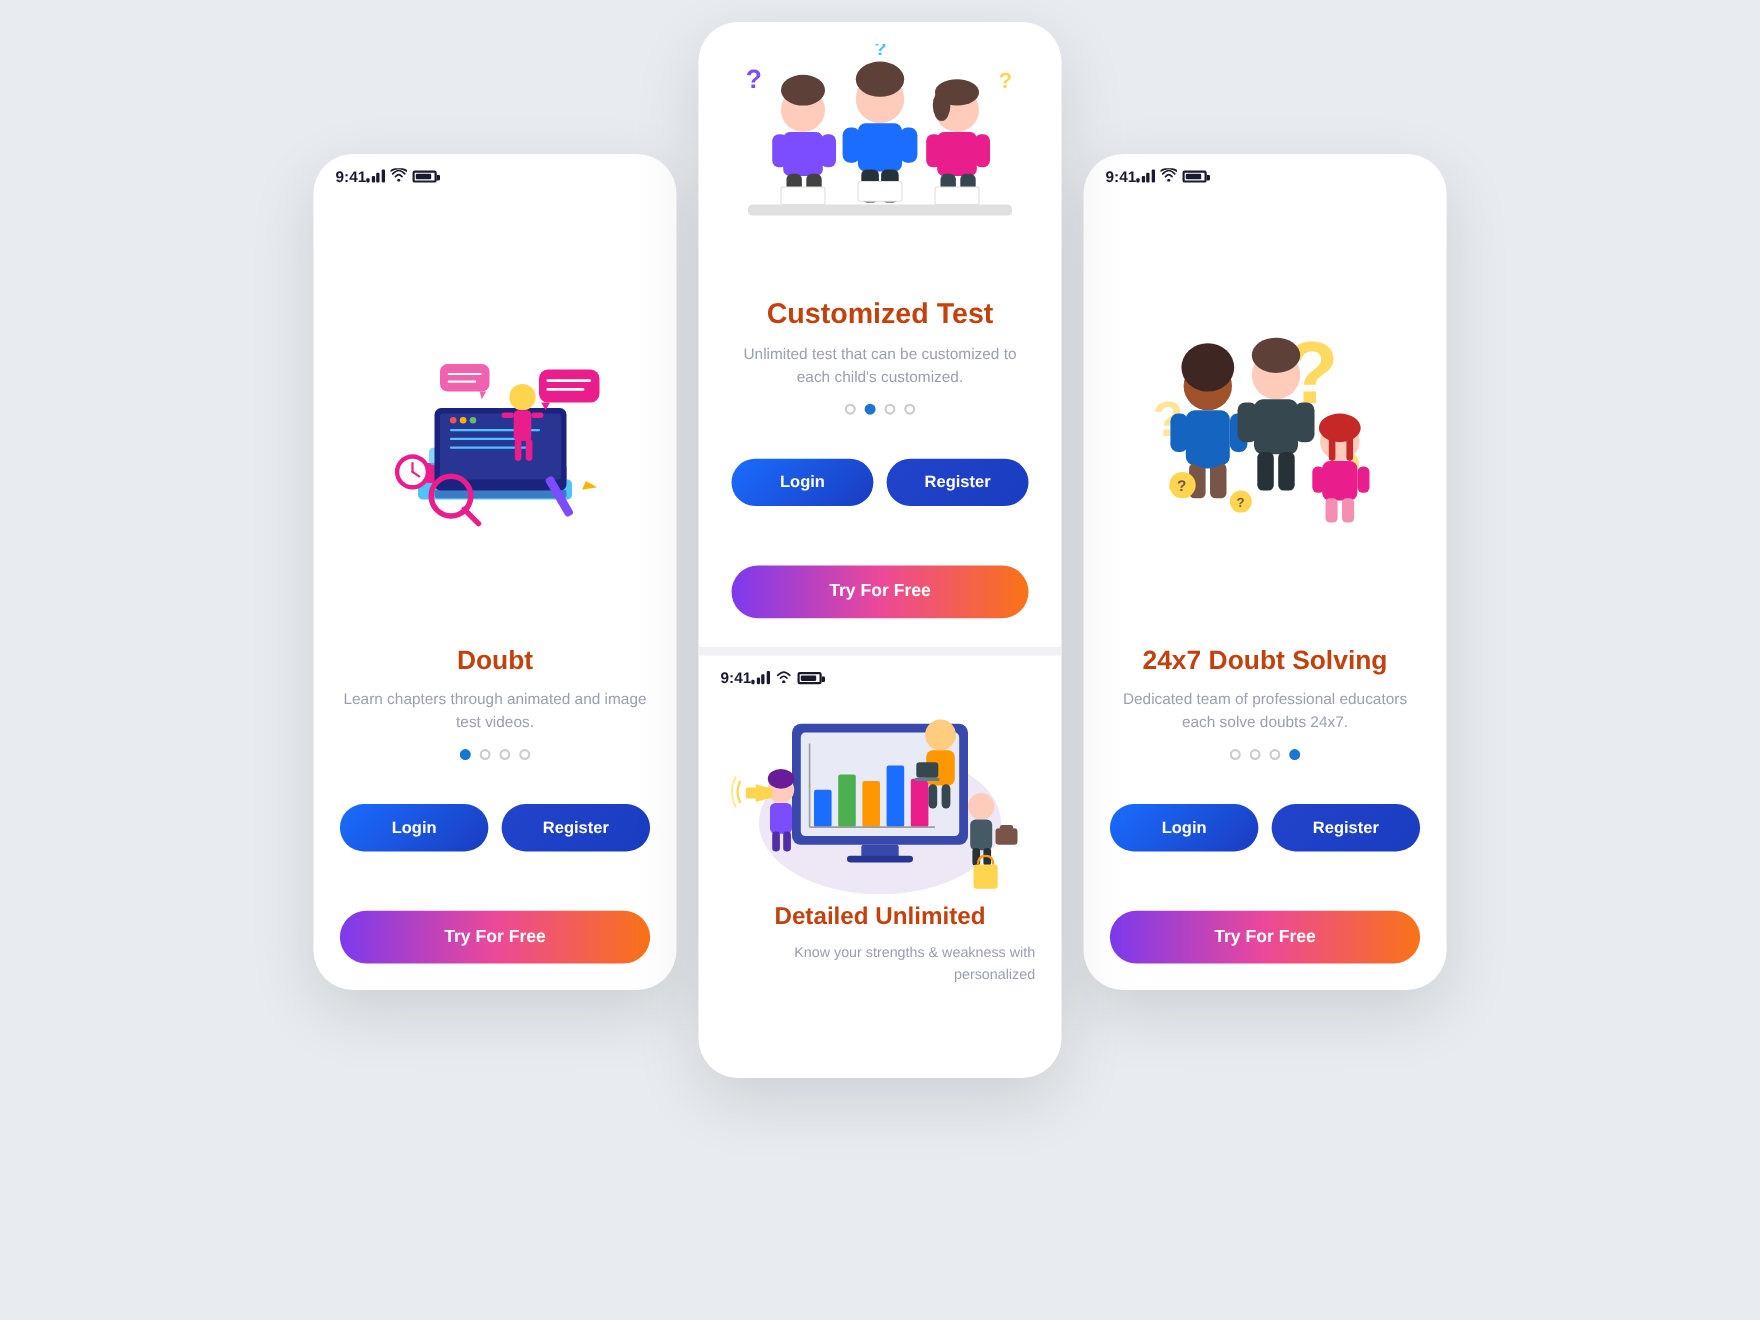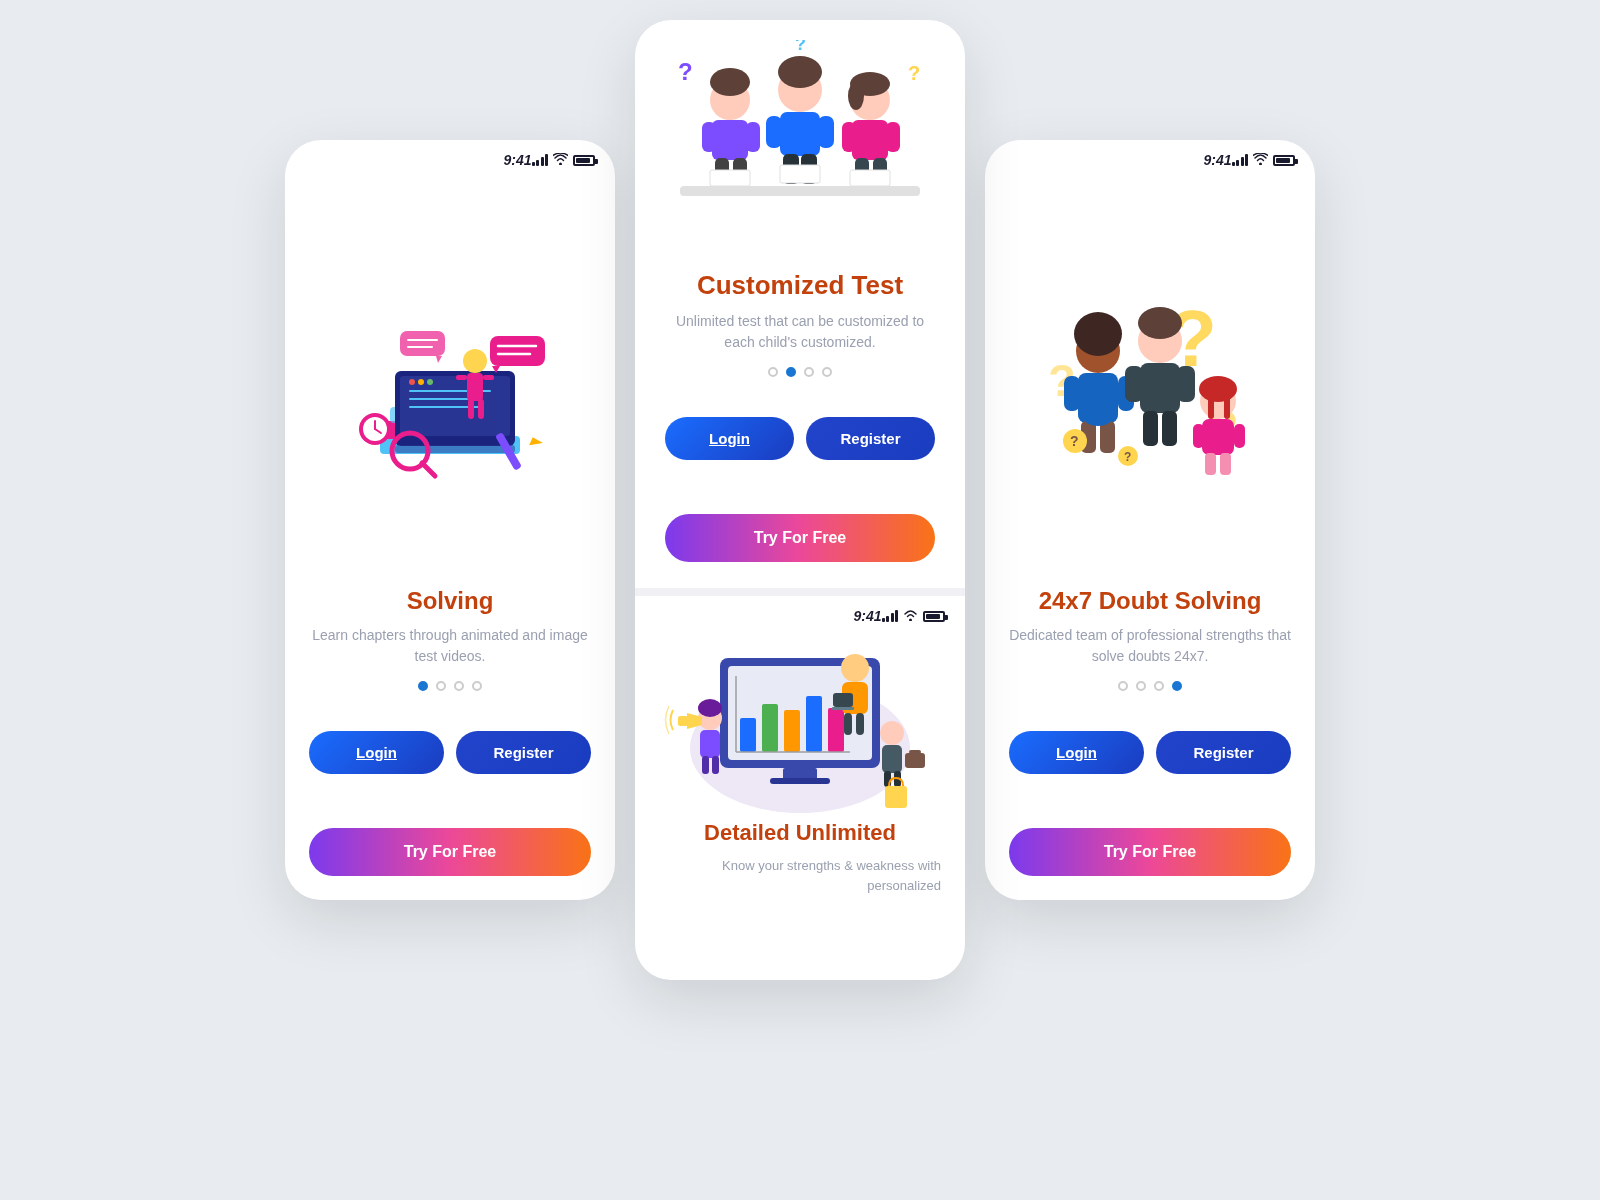--- a/index.html
+++ b/index.html
@@ -60,24 +60,23 @@
       width: 330px;
       height: 760px;
       margin-top: 90px;
       z-index: 2;
     }
 
     
     .status-bar {
       width: 100%;
       display: flex;
-      justify-content: flex-end;
+      justify-content: flex-start;
       align-items: center;
       padding: 12px 20px 6px;
-      font-style: italic;
     }
 
     .status-time {
       font-size: 14px;
       font-weight: 600;
       color: #1a1a2e;
     }
 
     .status-icons {
       display: flex;
@@ -204,21 +203,20 @@
       border-radius: 50px;
       border: none;
       font-size: 15px;
       font-weight: 600;
       cursor: pointer;
       color: #fff;
     }
 
     .btn-login {
       background: linear-gradient(135deg, #1a6dff, #1a3cbf);
-      text-decoration: underline;
     }
 
     .btn-register {
       background: linear-gradient(135deg, #2244cc, #1a3cbf);
     }
 
     .btn-try-free {
       width: 100%;
       padding: 15px 0;
       border-radius: 50px;
@@ -346,21 +344,21 @@
         <polygon points="207,175 213,185 200,180" fill="#ffb300" transform="rotate(-30 175 155)"></polygon>
 
         <circle cx="55" cy="148" r="16" fill="#e91e8c"></circle>
         <circle cx="55" cy="148" r="12" fill="white"></circle>
         <line x1="55" y1="140" x2="55" y2="148" stroke="#e91e8c" stroke-width="2" stroke-linecap="round"></line>
         <line x1="55" y1="148" x2="61" y2="152" stroke="#e91e8c" stroke-width="2" stroke-linecap="round"></line>
       </svg>
     </div>
 
     <div class="card-content">
-      <h2 class="card-title">Solving</h2>
+      <h2 class="card-title">Doubt</h2>
       <p class="card-desc">Learn chapters through animated and image test videos.</p>
       <div class="dots">
         <div class="dot active"></div>
         <div class="dot"></div>
         <div class="dot"></div>
         <div class="dot"></div>
       </div>
     </div>
 
     <div style="padding: 0 24px 24px; width: 100%;">
@@ -595,21 +593,21 @@
 
         <circle cx="55" cy="165" r="12" fill="#ffd54f"></circle>
         <text x="50" y="170" font-size="14" font-weight="bold" fill="#795548">?</text>
         <circle cx="108" cy="180" r="10" fill="#ffd54f"></circle>
         <text x="104" y="185" font-size="12" font-weight="bold" fill="#795548">?</text>
       </svg>
     </div>
 
     <div class="card-content">
       <h2 class="card-title">24x7 Doubt Solving</h2>
-      <p class="card-desc">Dedicated team of professional strengths that solve doubts 24x7.</p>
+      <p class="card-desc">Dedicated team of professional educators each solve doubts 24x7.</p>
       <div class="dots">
         <div class="dot"></div>
         <div class="dot"></div>
         <div class="dot"></div>
         <div class="dot active"></div>
       </div>
     </div>
 
     <div style="padding: 0 24px 24px; width: 100%;">
       <div class="btn-row">

